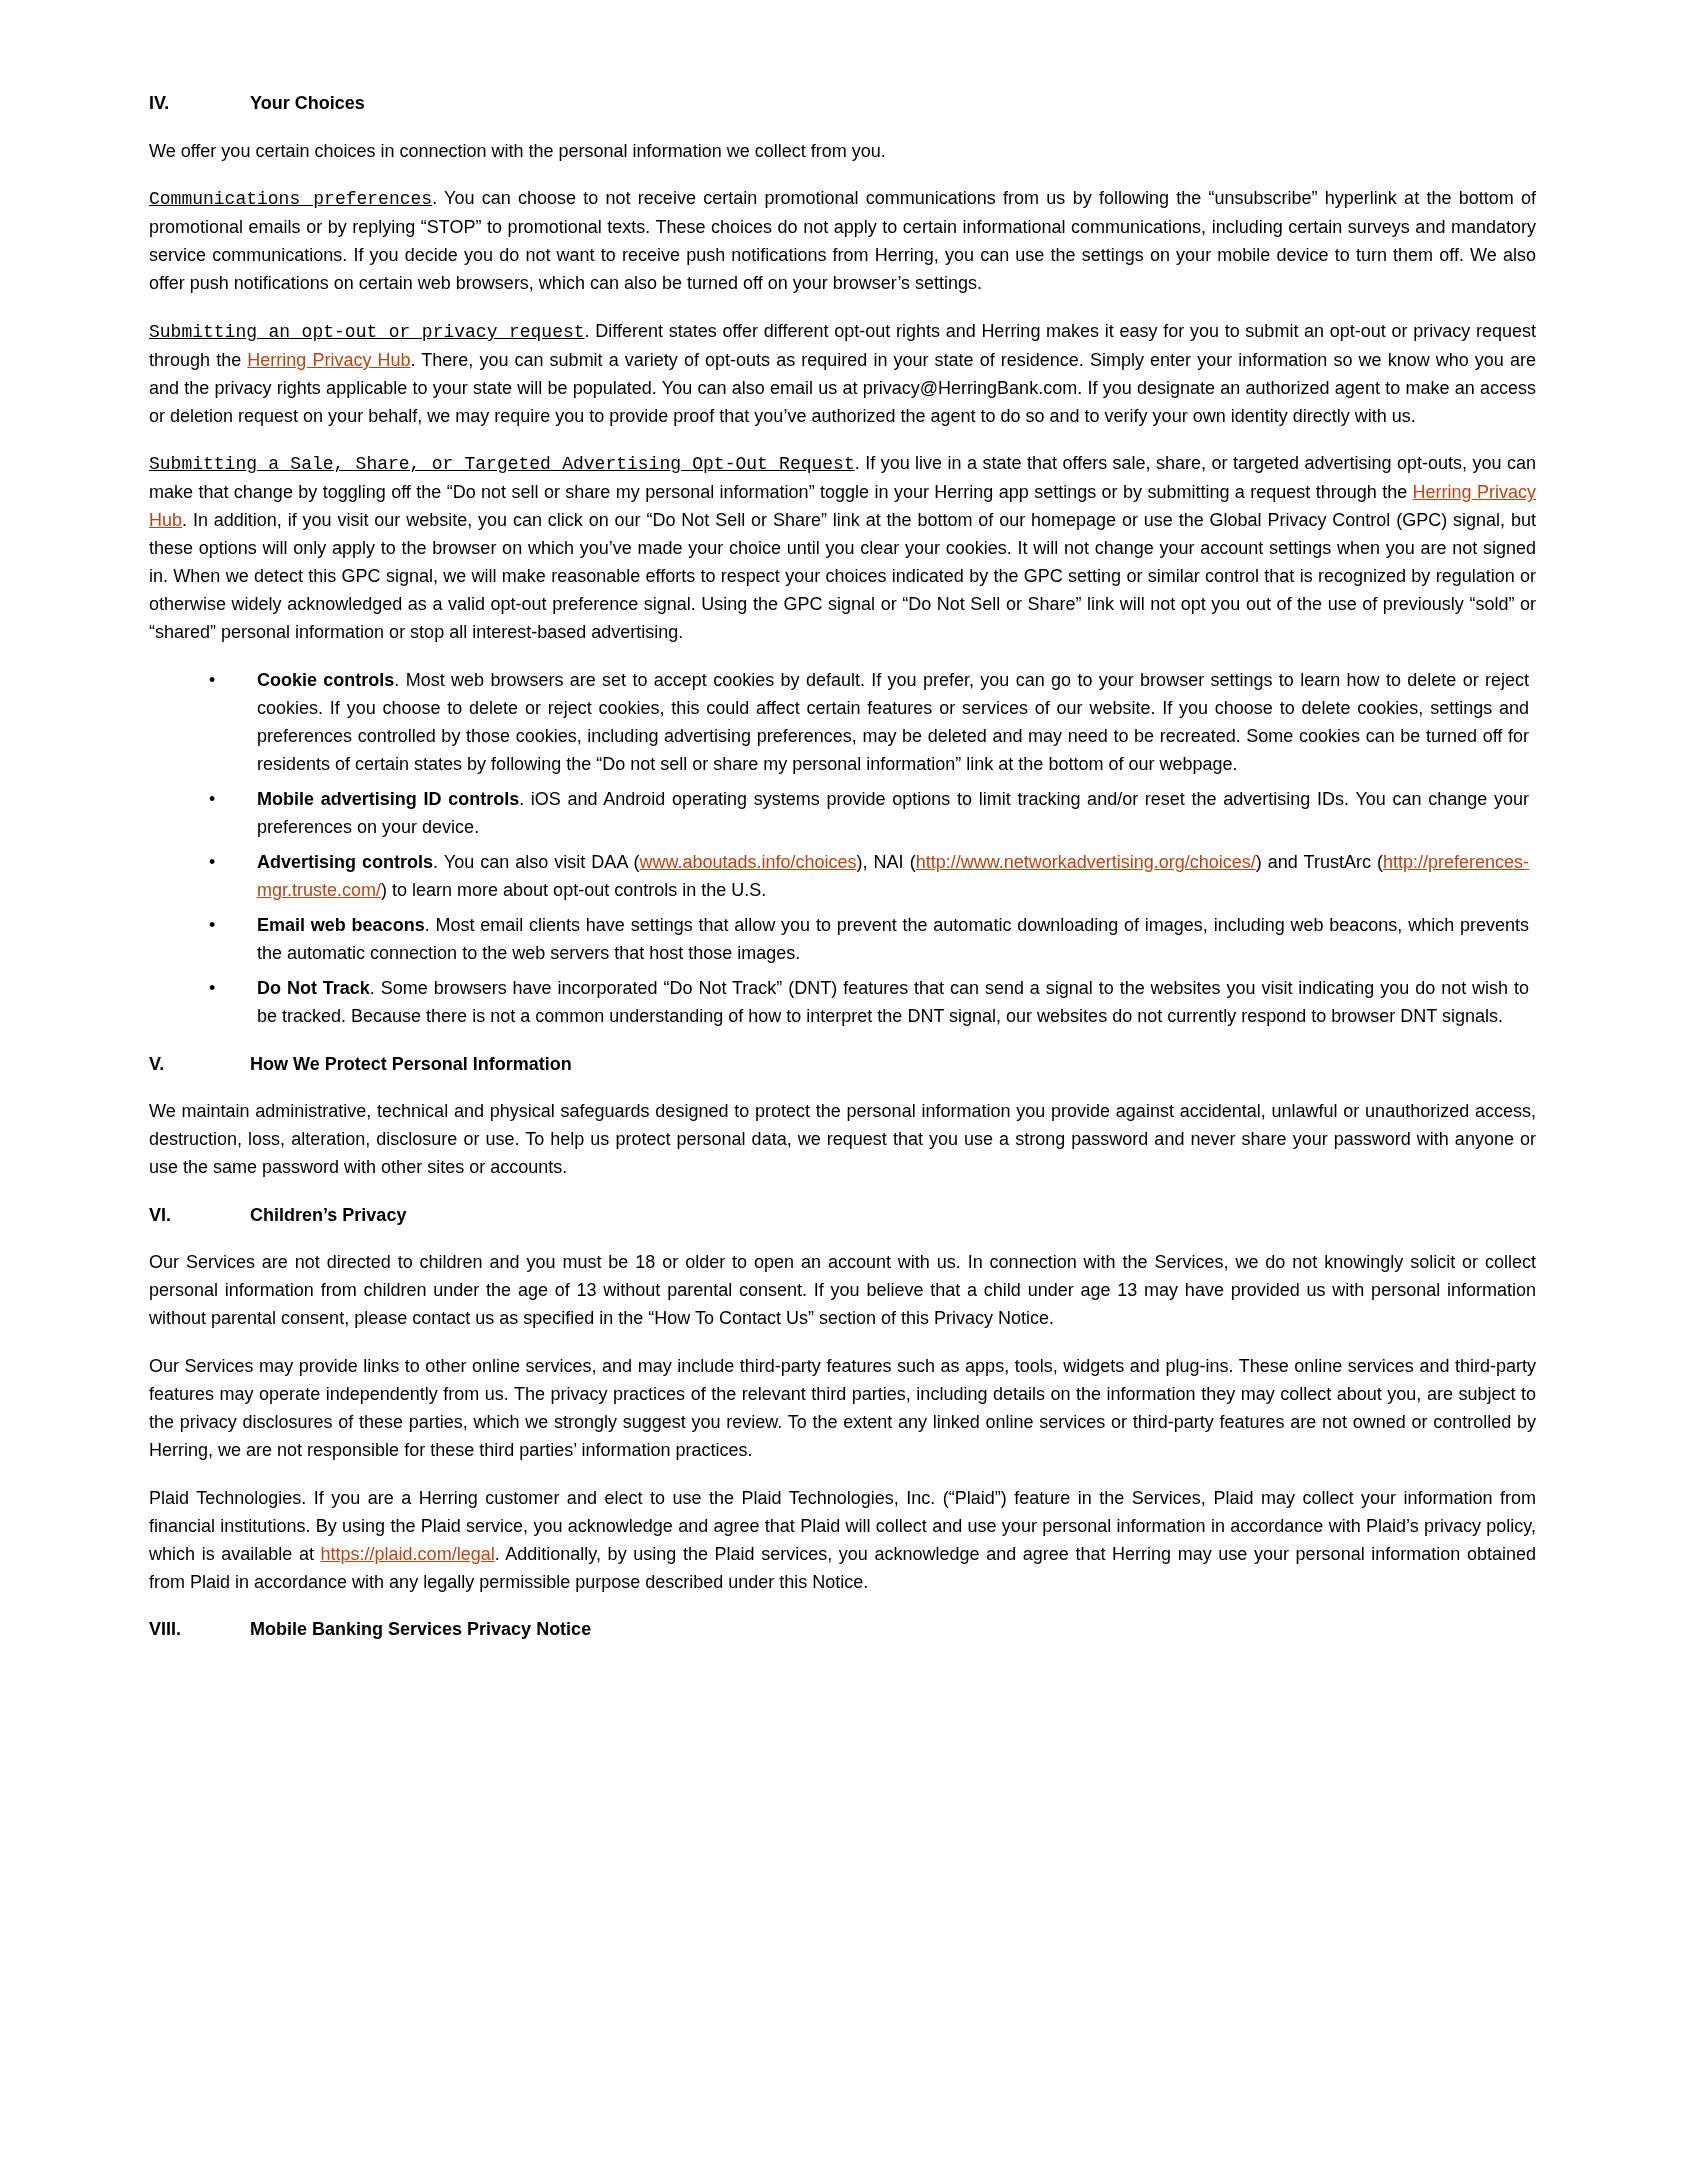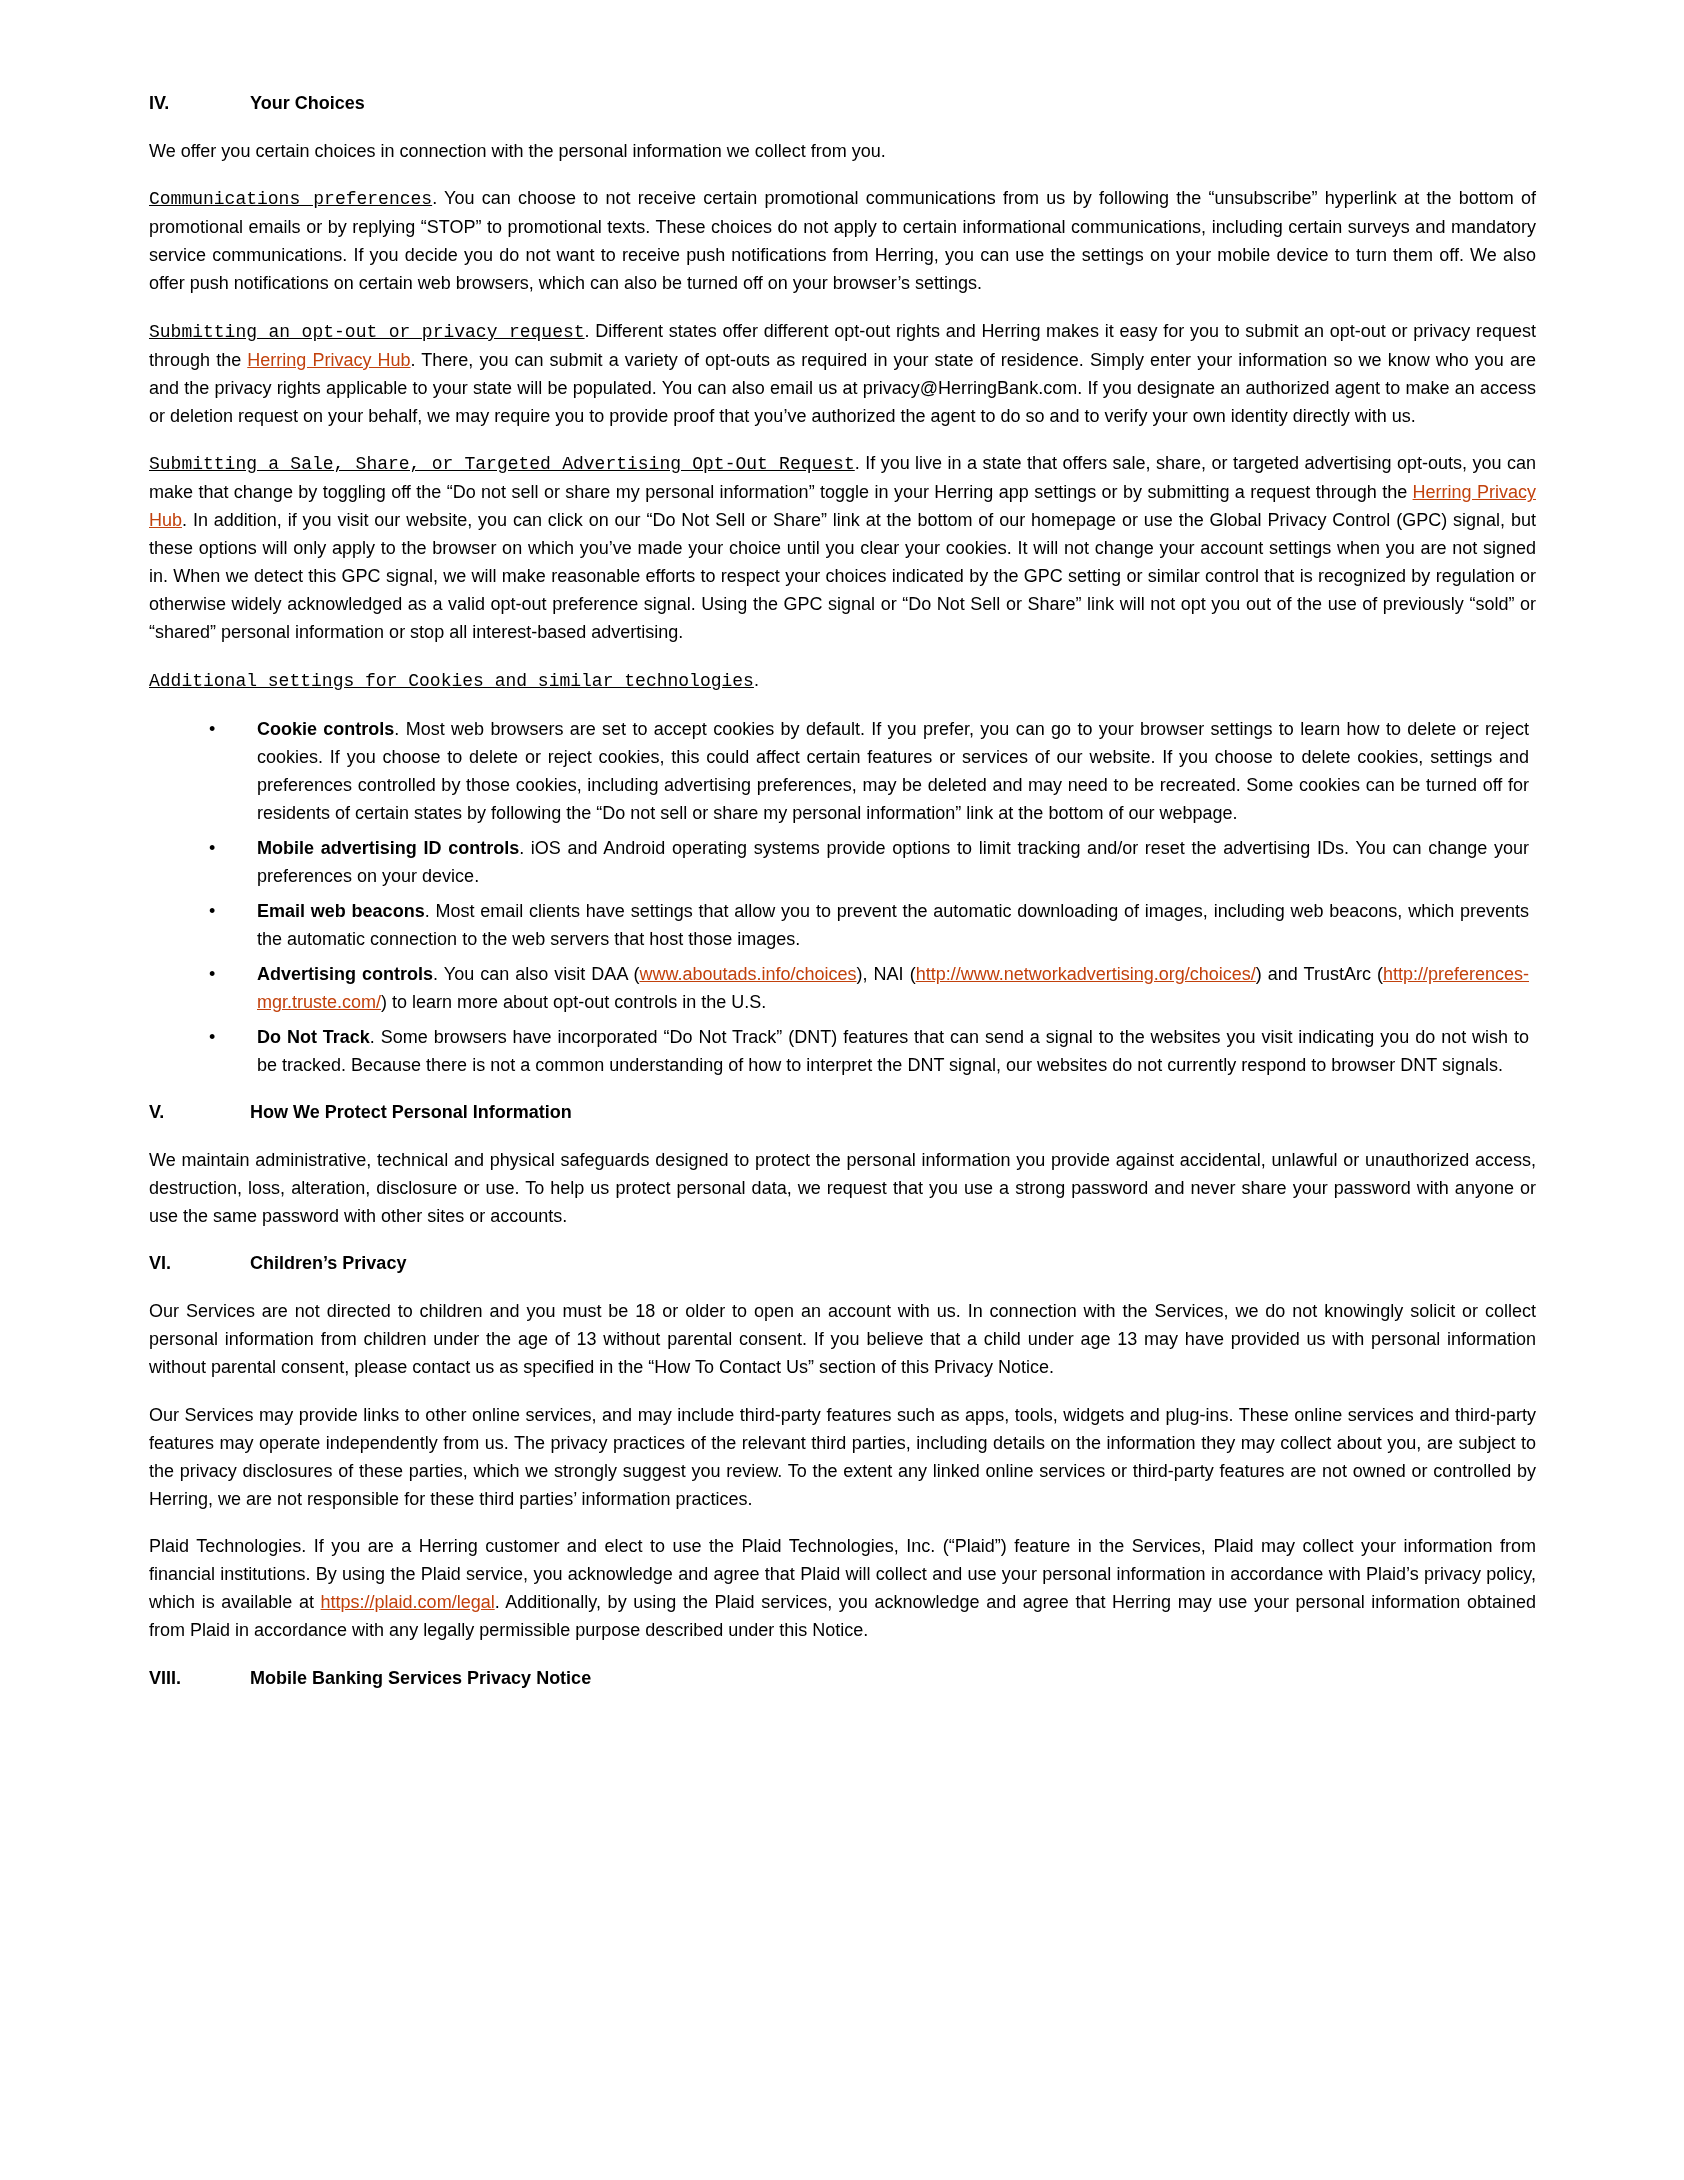--- a/index.html
+++ b/index.html
@@ -75,27 +75,26 @@
   </div>
 
   <p class="para"><span>We offer you certain choices in connection with the personal information we collect from you.</span></p>
 
   <p class="para"><span class="u">Communications preferences</span><span>. You can choose to not receive certain promotional communications from us by following the “unsubscribe” hyperlink at the bottom of promotional emails or by replying “STOP” to promotional texts. These choices do not apply to certain informational communications, including certain surveys and mandatory service communications. If you decide you do not want to receive push notifications from Herring, you can use the settings on your mobile device to turn them off. We also offer push notifications on certain web browsers, which can also be turned off on your browser’s settings.</span></p>
 
   <p class="para"><span class="u">Submitting an opt-out or privacy request</span><span>. Different states offer different opt-out rights and Herring makes it easy for you to submit an opt-out or privacy request through the </span><a class="lnk">Herring Privacy Hub</a><span>. There, you can submit a variety of opt-outs as required in your state of residence. Simply enter your information so we know who you are and the privacy rights applicable to your state will be populated. You can also email us at privacy@HerringBank.com. If you designate an authorized agent to make an access or deletion request on your behalf, we may require you to provide proof that you’ve authorized the agent to do so and to verify your own identity directly with us.</span></p>
 
   <p class="para"><span class="u">Submitting a Sale, Share, or Targeted Advertising Opt-Out Request</span><span>. If you live in a state that offers sale, share, or targeted advertising opt-outs, you can make that change by toggling off the “Do not sell or share my personal information” toggle in your Herring app settings or by submitting a request through the </span><a class="lnk">Herring Privacy Hub</a><span>. In addition, if you visit our website, you can click on our “Do Not Sell or Share” link at the bottom of our homepage or use the Global Privacy Control (GPC) signal, but these options will only apply to the browser on which you’ve made your choice until you clear your cookies. It will not change your account settings when you are not signed in. When we detect this GPC signal, we will make reasonable efforts to respect your choices indicated by the GPC setting or similar control that is recognized by regulation or otherwise widely acknowledged as a valid opt-out preference signal. Using the GPC signal or “Do Not Sell or Share” link will not opt you out of the use of previously “sold” or “shared” personal information or stop all interest-based advertising.</span></p>
 
-  <p class="para"><span class="u">Additional settings for Cookies and similar technologies</span><span>.</span></p>
 
   <ul class="bullets">
     <li><strong>Cookie controls</strong><span>. Most web browsers are set to accept cookies by default. If you prefer, you can go to your browser settings to learn how to delete or reject cookies. If you choose to delete or reject cookies, this could affect certain features or services of our website. If you choose to delete cookies, settings and preferences controlled by those cookies, including advertising preferences, may be deleted and may need to be recreated. Some cookies can be turned off for residents of certain states by following the “Do not sell or share my personal information” link at the bottom of our webpage.</span></li>
     <li><strong>Mobile advertising ID controls</strong><span>. iOS and Android operating systems provide options to limit tracking and/or reset the advertising IDs. You can change your preferences on your device.</span></li>
+    <li><strong>Advertising controls</strong><span>. You can also visit DAA (</span><a class="lnk">www.aboutads.info/choices</a><span>), NAI (</span><a class="lnk">http://www.networkadvertising.org/choices/</a><span>) and TrustArc  (</span><a class="lnk">http://preferences-mgr.truste.com/</a><span>) to learn more about opt-out controls in the U.S.</span></li>
     <li><strong>Email web beacons</strong><span>. Most email clients have settings that allow you to prevent the automatic downloading of images, including web beacons, which prevents the automatic connection to the web servers that host those images.</span></li>
-    <li><strong>Advertising controls</strong><span>. You can also visit DAA (</span><a class="lnk">www.aboutads.info/choices</a><span>), NAI (</span><a class="lnk">http://www.networkadvertising.org/choices/</a><span>) and TrustArc  (</span><a class="lnk">http://preferences-mgr.truste.com/</a><span>) to learn more about opt-out controls in the U.S.</span></li>
     <li><strong>Do Not Track</strong><span>. Some browsers have incorporated “Do Not Track” (DNT) features that can send a signal to the websites you visit indicating you do not wish to be tracked. Because there is not a common understanding of how to interpret the DNT signal, our websites do not currently respond to browser DNT signals.</span></li>
   </ul>
 
   <div class="sec-h">
     <span class="sec-num">V.</span>
     <span class="sec-title">How We Protect Personal Information</span>
   </div>
   <p class="para"><span>We maintain administrative, technical and physical safeguards designed to protect the personal information you provide against accidental, unlawful or unauthorized access, destruction, loss, alteration, disclosure or use. To help us protect personal data, we request that you use a strong password and never share your password with anyone or use the same password with other sites or accounts.</span></p>
 
   <div class="sec-h">

